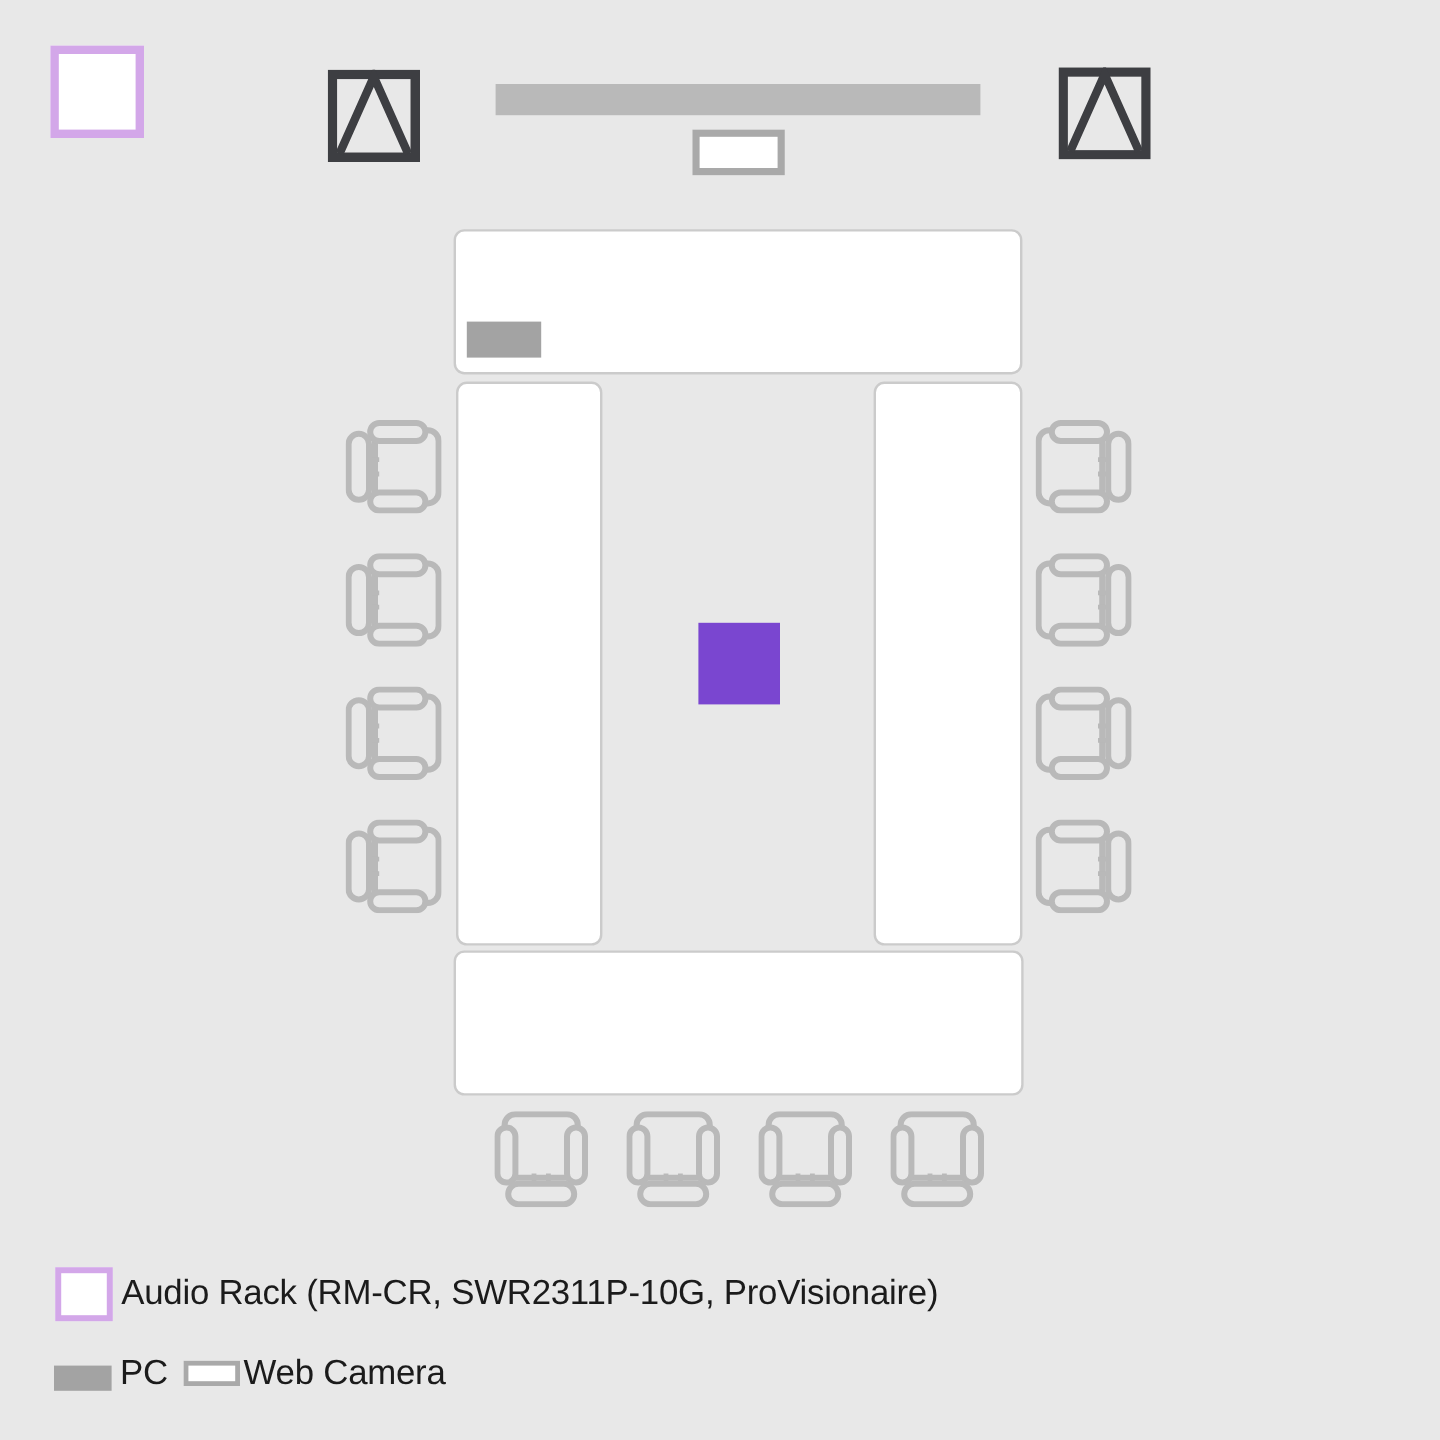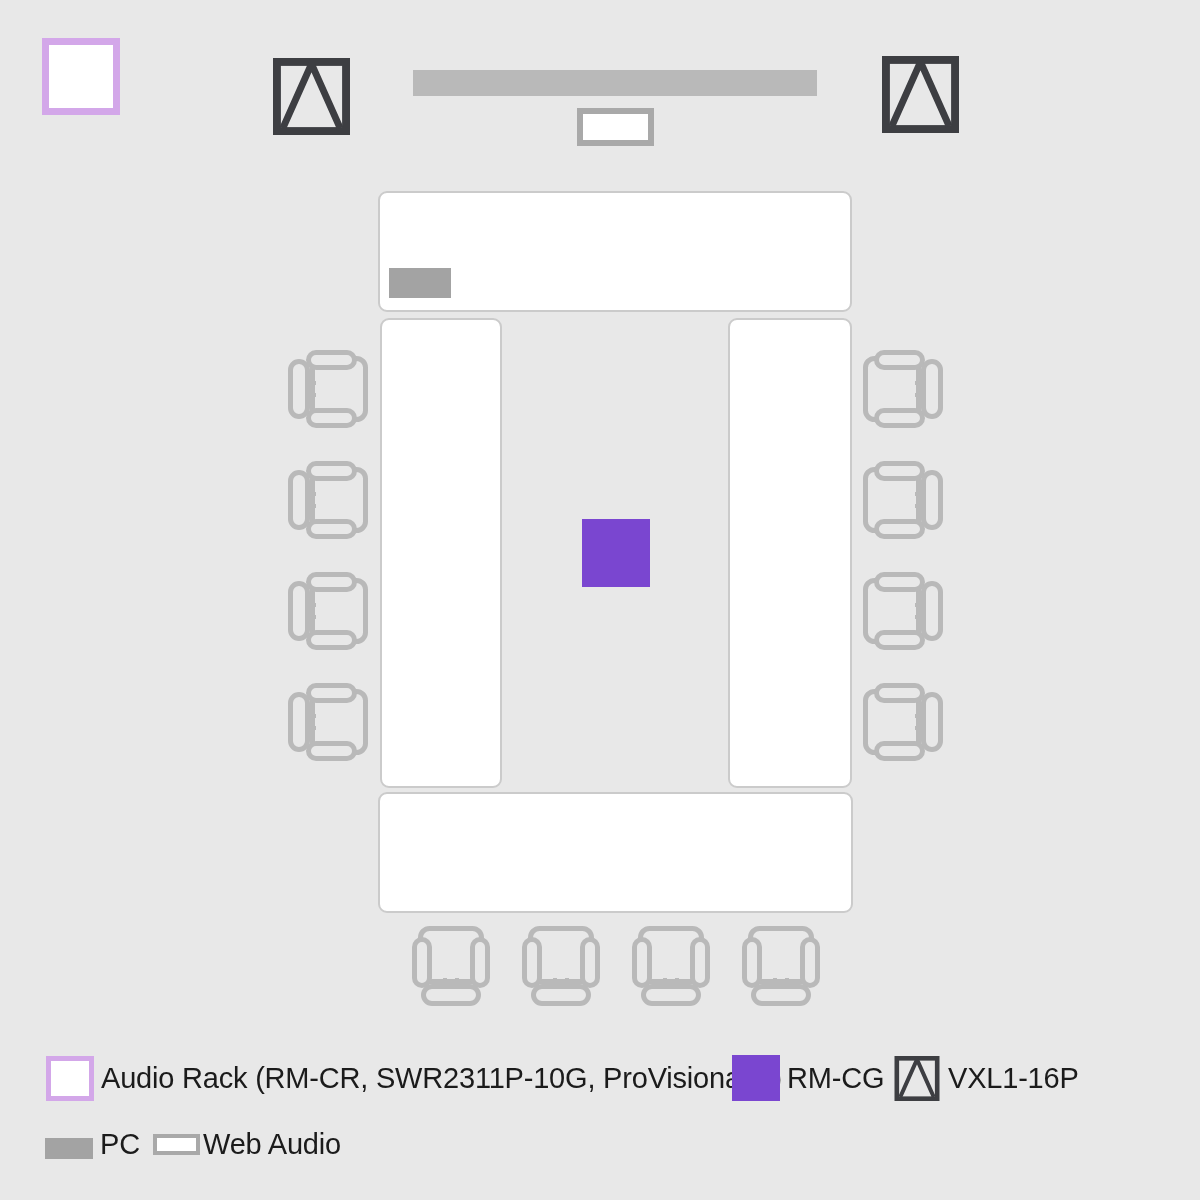--- a/index.html
+++ b/index.html
@@ -133,32 +133,22 @@
       <use href="#chair-sym"></use>
     </svg>
   <svg class="chair" style="left:742px;top:926px">
       <use href="#chair-sym"></use>
     </svg>
 
   <div class="legend-item li-audio">
     <span class="sw-audio"></span>
     <span>Audio Rack (RM-CR, SWR2311P-10G, ProVisionaire)</span>
   </div>
-  <div class="legend-item li-rmcg">
-    <span class="sw-rmcg"></span>
-    <span>RM-CG</span>
-  </div>
-  <div class="legend-item li-vxl">
-    <svg class="sw-vxl">
-        <use href="#vxl-sym"></use>
-      </svg>
-    <span>VXL1-16P</span>
-  </div>
   <div class="legend-item li-pc">
     <span class="sw-pc"></span>
     <span>PC</span>
   </div>
   <div class="legend-item cam li-cam">
     <span class="sw-cam"></span>
-    <span>Web Audio</span>
+    <span>Web Camera</span>
   </div>
 
 </div>
 
 </body></html>

